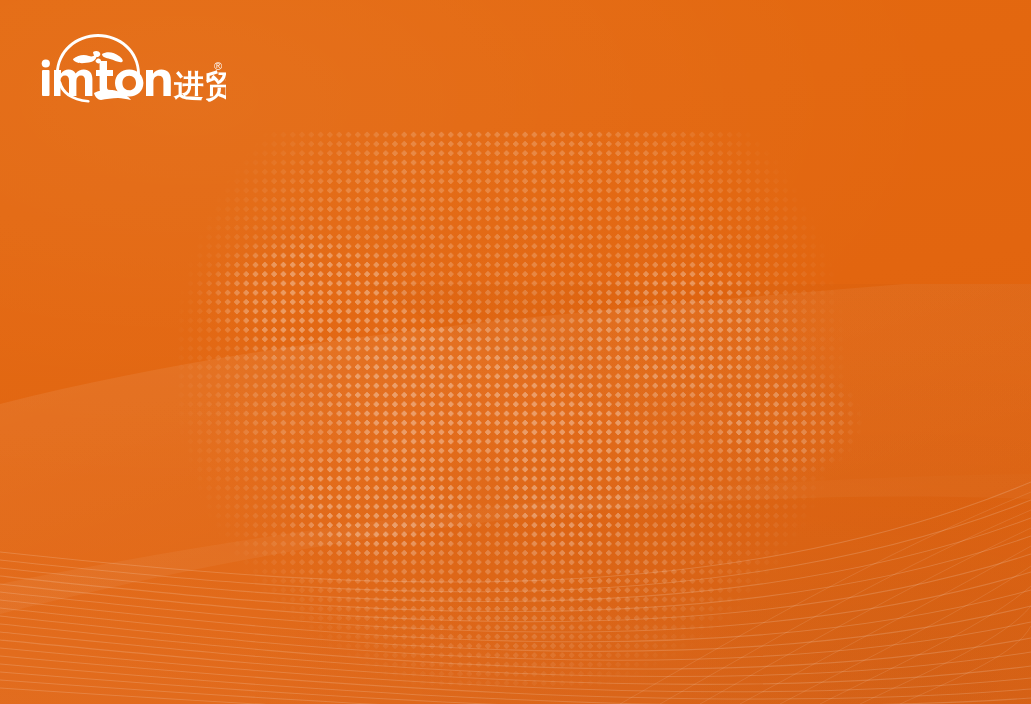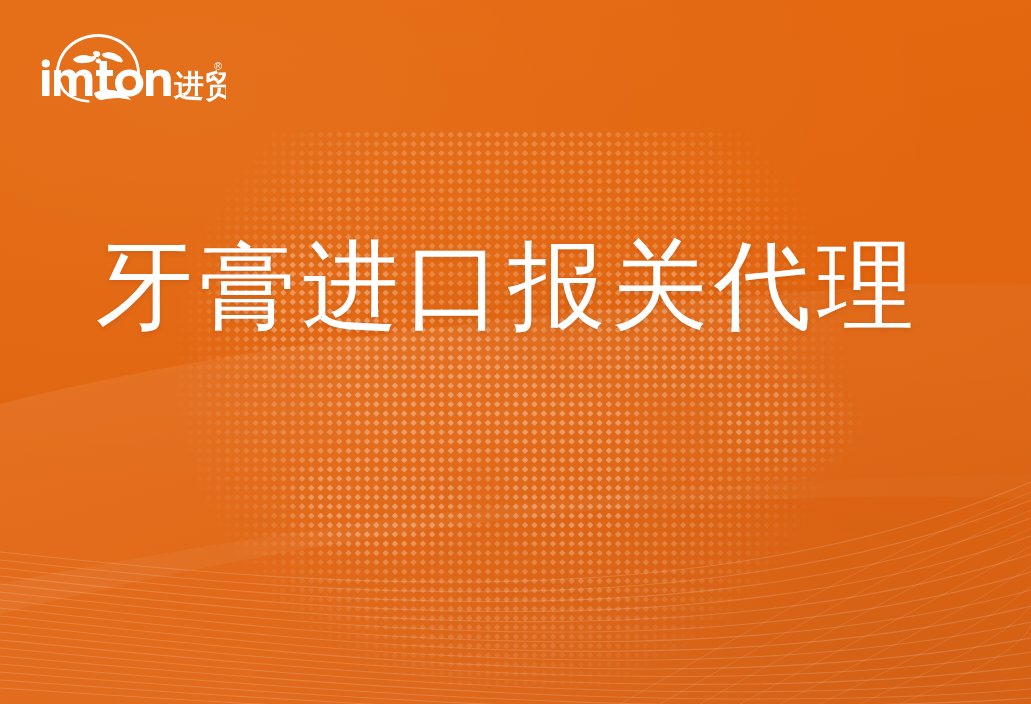--- a/index.html
+++ b/index.html
@@ -193,16 +193,15 @@
         <path d="M110,70 L110,44 L117,44 L117,47.7 C119.2,44.9 122,43.5 125.4,43.5 C131.2,43.5 134.8,47.2 134.8,53.4 L134.8,70 L127.4,70 L127.4,55 C127.4,51.5 125.7,49.7 122.7,49.7 C119.5,49.7 117.4,52 117.4,55.7 L117.4,70 Z"></path>
       </g>
       <g fill="#ffffff" font-family="Liberation Sans, sans-serif">
         <text x="138" y="70" font-size="30" font-weight="700" letter-spacing="0.5">进贸通</text>
         <text x="178" y="44" font-size="11">®</text>
       </g>
     </svg>
   </div>
 
   <div id="headline">
-    <span class="hl-line">牙膏进口报关代理</span>
   </div>
 
 </div>
 
 </body></html>

